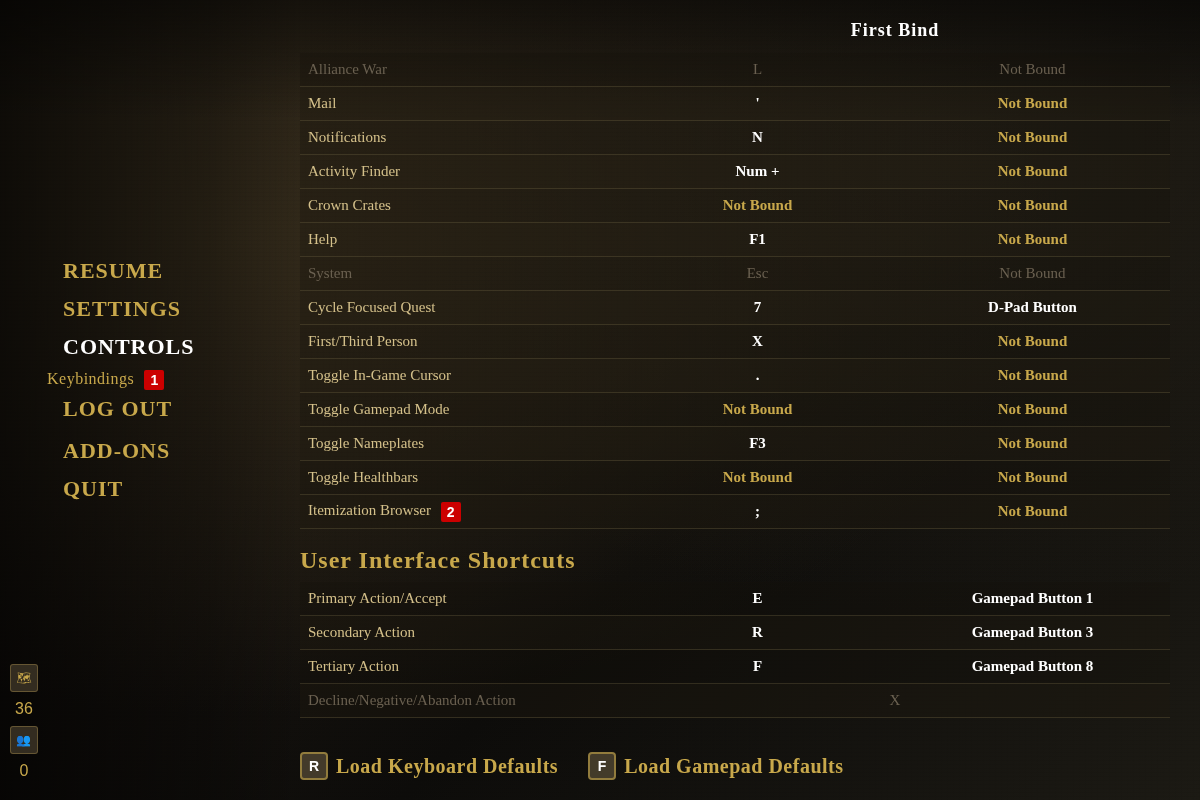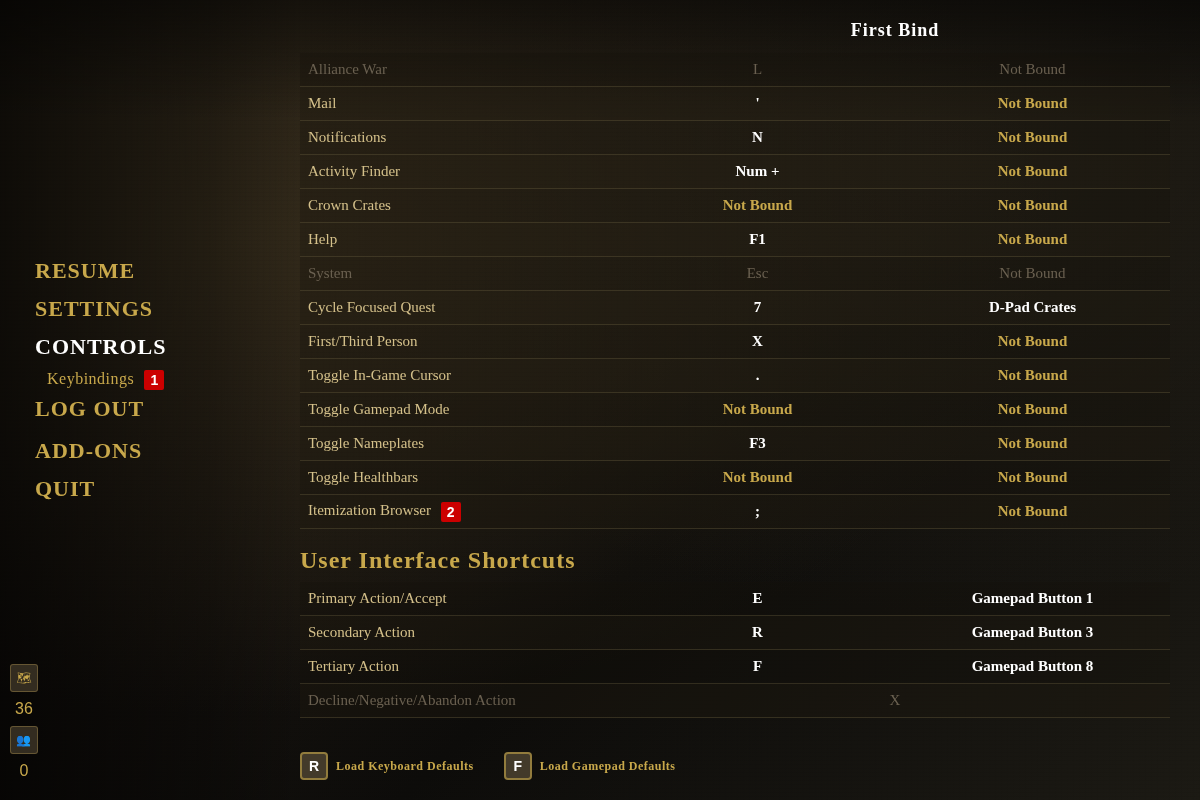--- a/index.html
+++ b/index.html
@@ -71,20 +71,21 @@
     .sidebar-item {
       margin: 6px 0;
       cursor: pointer;
     }
 
     .sidebar-item .label {
       font-size: 22px;
       font-weight: bold;
       letter-spacing: 1px;
       text-transform: uppercase;
+      margin-left: 28px;
     }
 
     .sidebar-item.active .label {
       color: #ffffff;
     }
 
     .sidebar-item.normal .label {
       color: #c8a84b;
     }
 
@@ -283,21 +284,21 @@
       align-items: center;
       justify-content: center;
       color: #ffffff;
       font-size: 14px;
       font-weight: bold;
       font-family: Arial, sans-serif;
     }
 
     .bottom-action-label {
       color: #c8a84b;
-      font-size: 12px;
+      font-size: 20px;
       font-weight: bold;
       font-family: Georgia, serif;
       letter-spacing: 0.5px;
     }
 
     
     .badge-2 {
       display: inline-block;
       background: #cc0000;
       color: white;
@@ -401,21 +402,21 @@
 
       <div class="kb-row dimmed">
         <div class="action-name">System</div>
         <div class="bind-value dim-val col-first">Esc</div>
         <div class="bind-value dim-val col-second">Not Bound</div>
       </div>
 
       <div class="kb-row">
         <div class="action-name">Cycle Focused Quest</div>
         <div class="bind-value active col-first">7</div>
-        <div class="bind-value gamepad col-second">D-Pad Crates</div>
+        <div class="bind-value gamepad col-second">D-Pad Button</div>
       </div>
 
       <div class="kb-row">
         <div class="action-name">First/Third Person</div>
         <div class="bind-value active col-first">X</div>
         <div class="bind-value not-bound col-second">Not Bound</div>
       </div>
 
       <div class="kb-row">
         <div class="action-name">Toggle In-Game Cursor</div>

